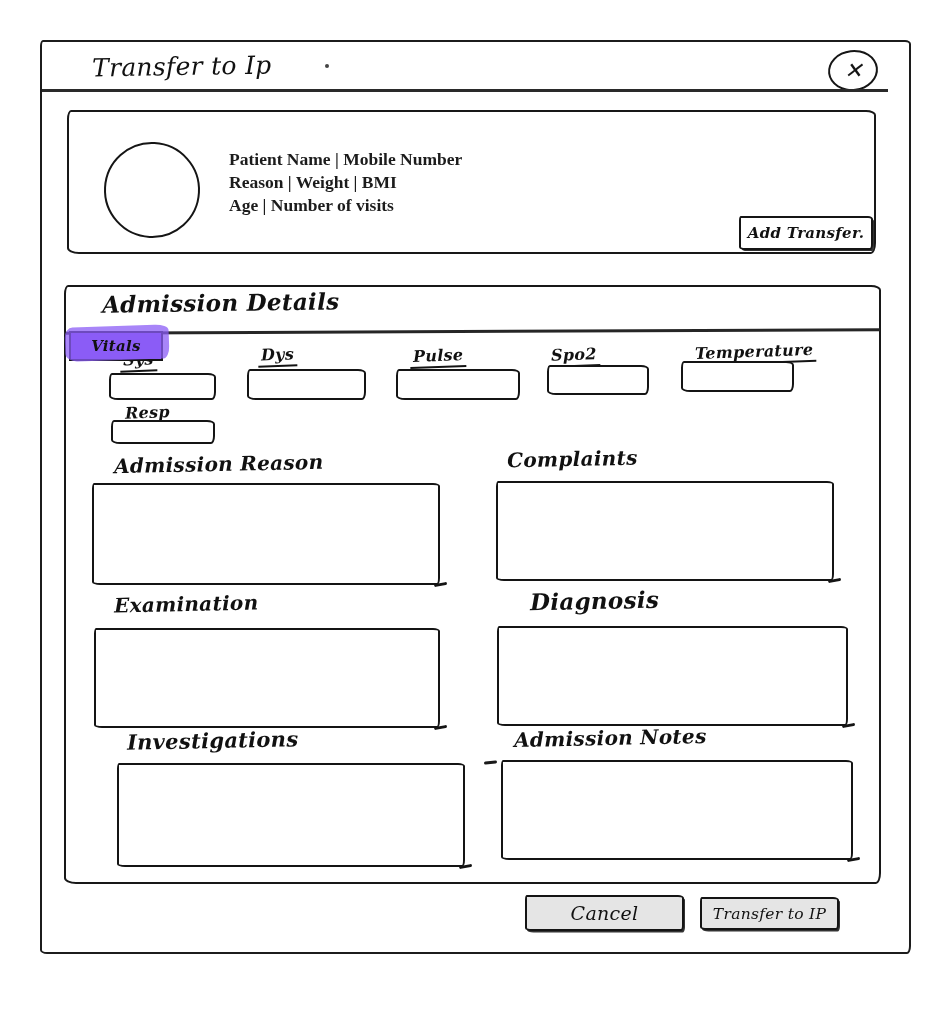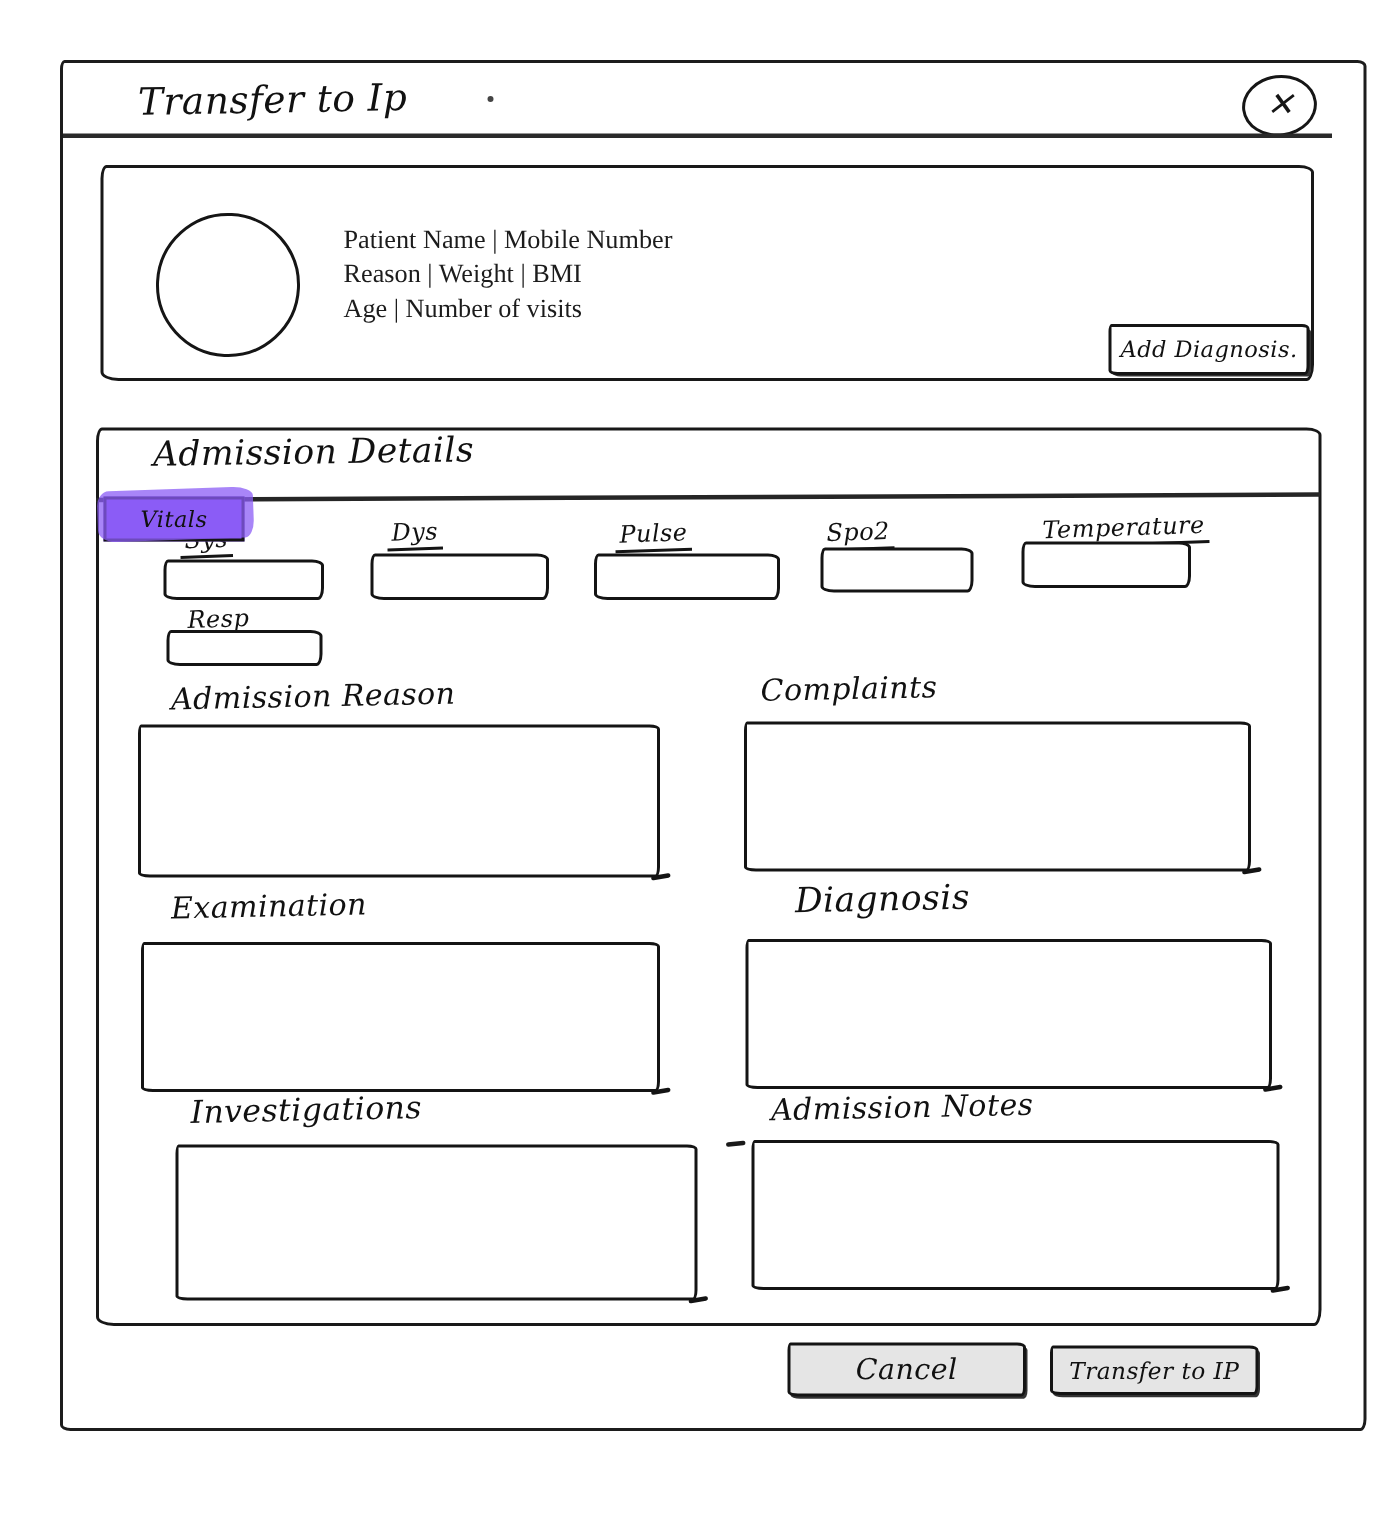--- a/index.html
+++ b/index.html
@@ -5,21 +5,21 @@
   html,body{margin:0;padding:0;background:#ffffff;}
   .canvas{position:relative;width:933px;height:1013px;background:#ffffff;overflow:hidden;
           font-family:"DejaVu Sans",sans-serif;color:#151515;}
   .hand{font-family:"DejaVu Serif",serif;font-style:italic;letter-spacing:.3px;color:#111;}
   .typed{font-family:"Liberation Serif",serif;font-style:normal;color:#1c1c1c;}
   .abs{position:absolute;}
 
   
   .dialog{left:40px;top:40px;width:846px;height:910px;border:2.5px solid #1c1c1c;
           border-radius:3px 6px 4px 7px/6px 4px 8px 4px;background:#fff;padding-left:21px;}
-  .card{border:2.5px solid #181818;background:#fff;border-radius:4px 10px 5px 12px/9px 5px 11px 6px;}
+  .card{border:2.5px solid #181818;background:#fff;border-radius:4px 10px 5px 12px/9px 5px 11px 6px;font-weight:bold;}
   .inputbox{border:2.5px solid #141414;background:#fff;
             border-radius:3px 8px 4px 9px/7px 4px 8px 4px;}
   .tabox{border:2.5px solid #141414;background:#fff;
          border-radius:2px 7px 3px 8px/6px 3px 7px 3px;}
   .tabox::after{content:"";position:absolute;right:-9px;bottom:-2px;width:13px;height:2.5px;
                 background:#141414;transform:rotate(-10deg);border-radius:2px;}
 
   .title{left:50px;top:10px;font-size:25px;transform:rotate(-1deg);}
   .title-dot{left:283px;top:22px;width:4px;height:4px;border-radius:50%;background:#444;}
   .closebtn{left:786px;top:8px;width:46px;height:37px;border:2.5px solid #161616;
@@ -76,21 +76,21 @@
     </div>
     <div class="abs title-divider"></div>
 
     <div class="abs card patient-card">
       <div class="abs avatar"></div>
       <div class="abs pinfo typed">
         <div>Patient Name | Mobile Number</div>
         <div>Reason | Weight | BMI</div>
         <div>Age | Number of visits</div>
       </div>
-      <div class="abs addsvc hand">Add Diagnosis.</div>
+      <div class="abs addsvc hand">Add Transfer.</div>
     </div>
 
     <div class="abs card admission">
       <div class="abs sec-title hand">Admission Details</div>
       <div class="abs sec-divider"></div>
 
       <div class="abs vitals-tab hand" style="background: #8b5cf6;">Vitals</div>
 
       <span class="abs vlabel hand" style="left:54px;top:63px;">Sys</span>
       <div class="abs inputbox" style="left:43px;top:86px;width:103px;height:23px;"></div>

